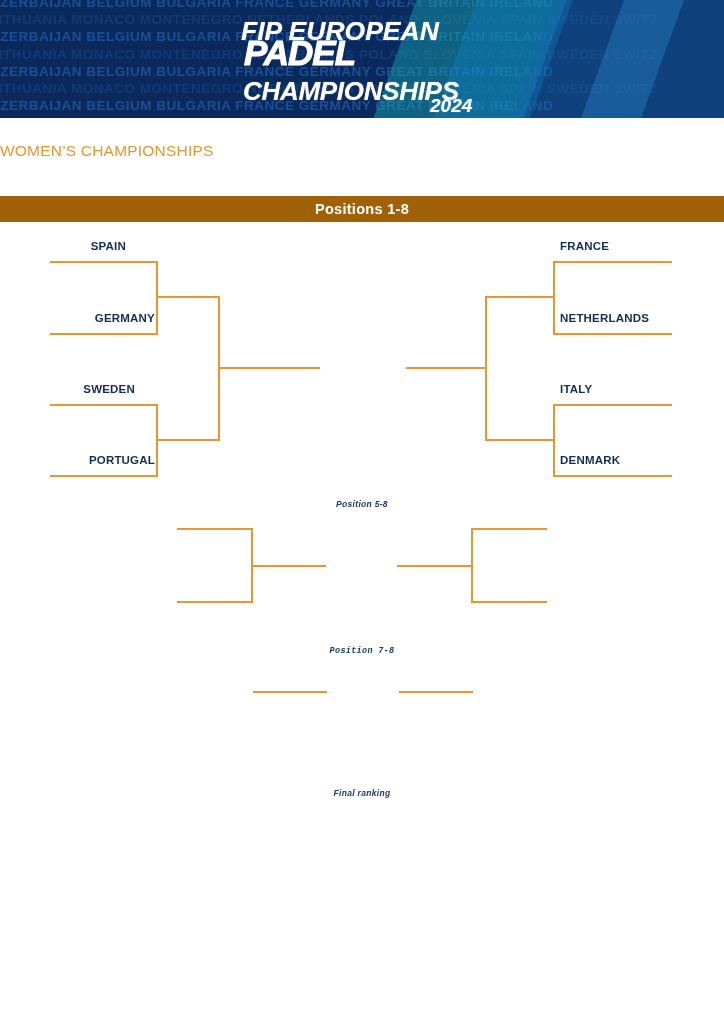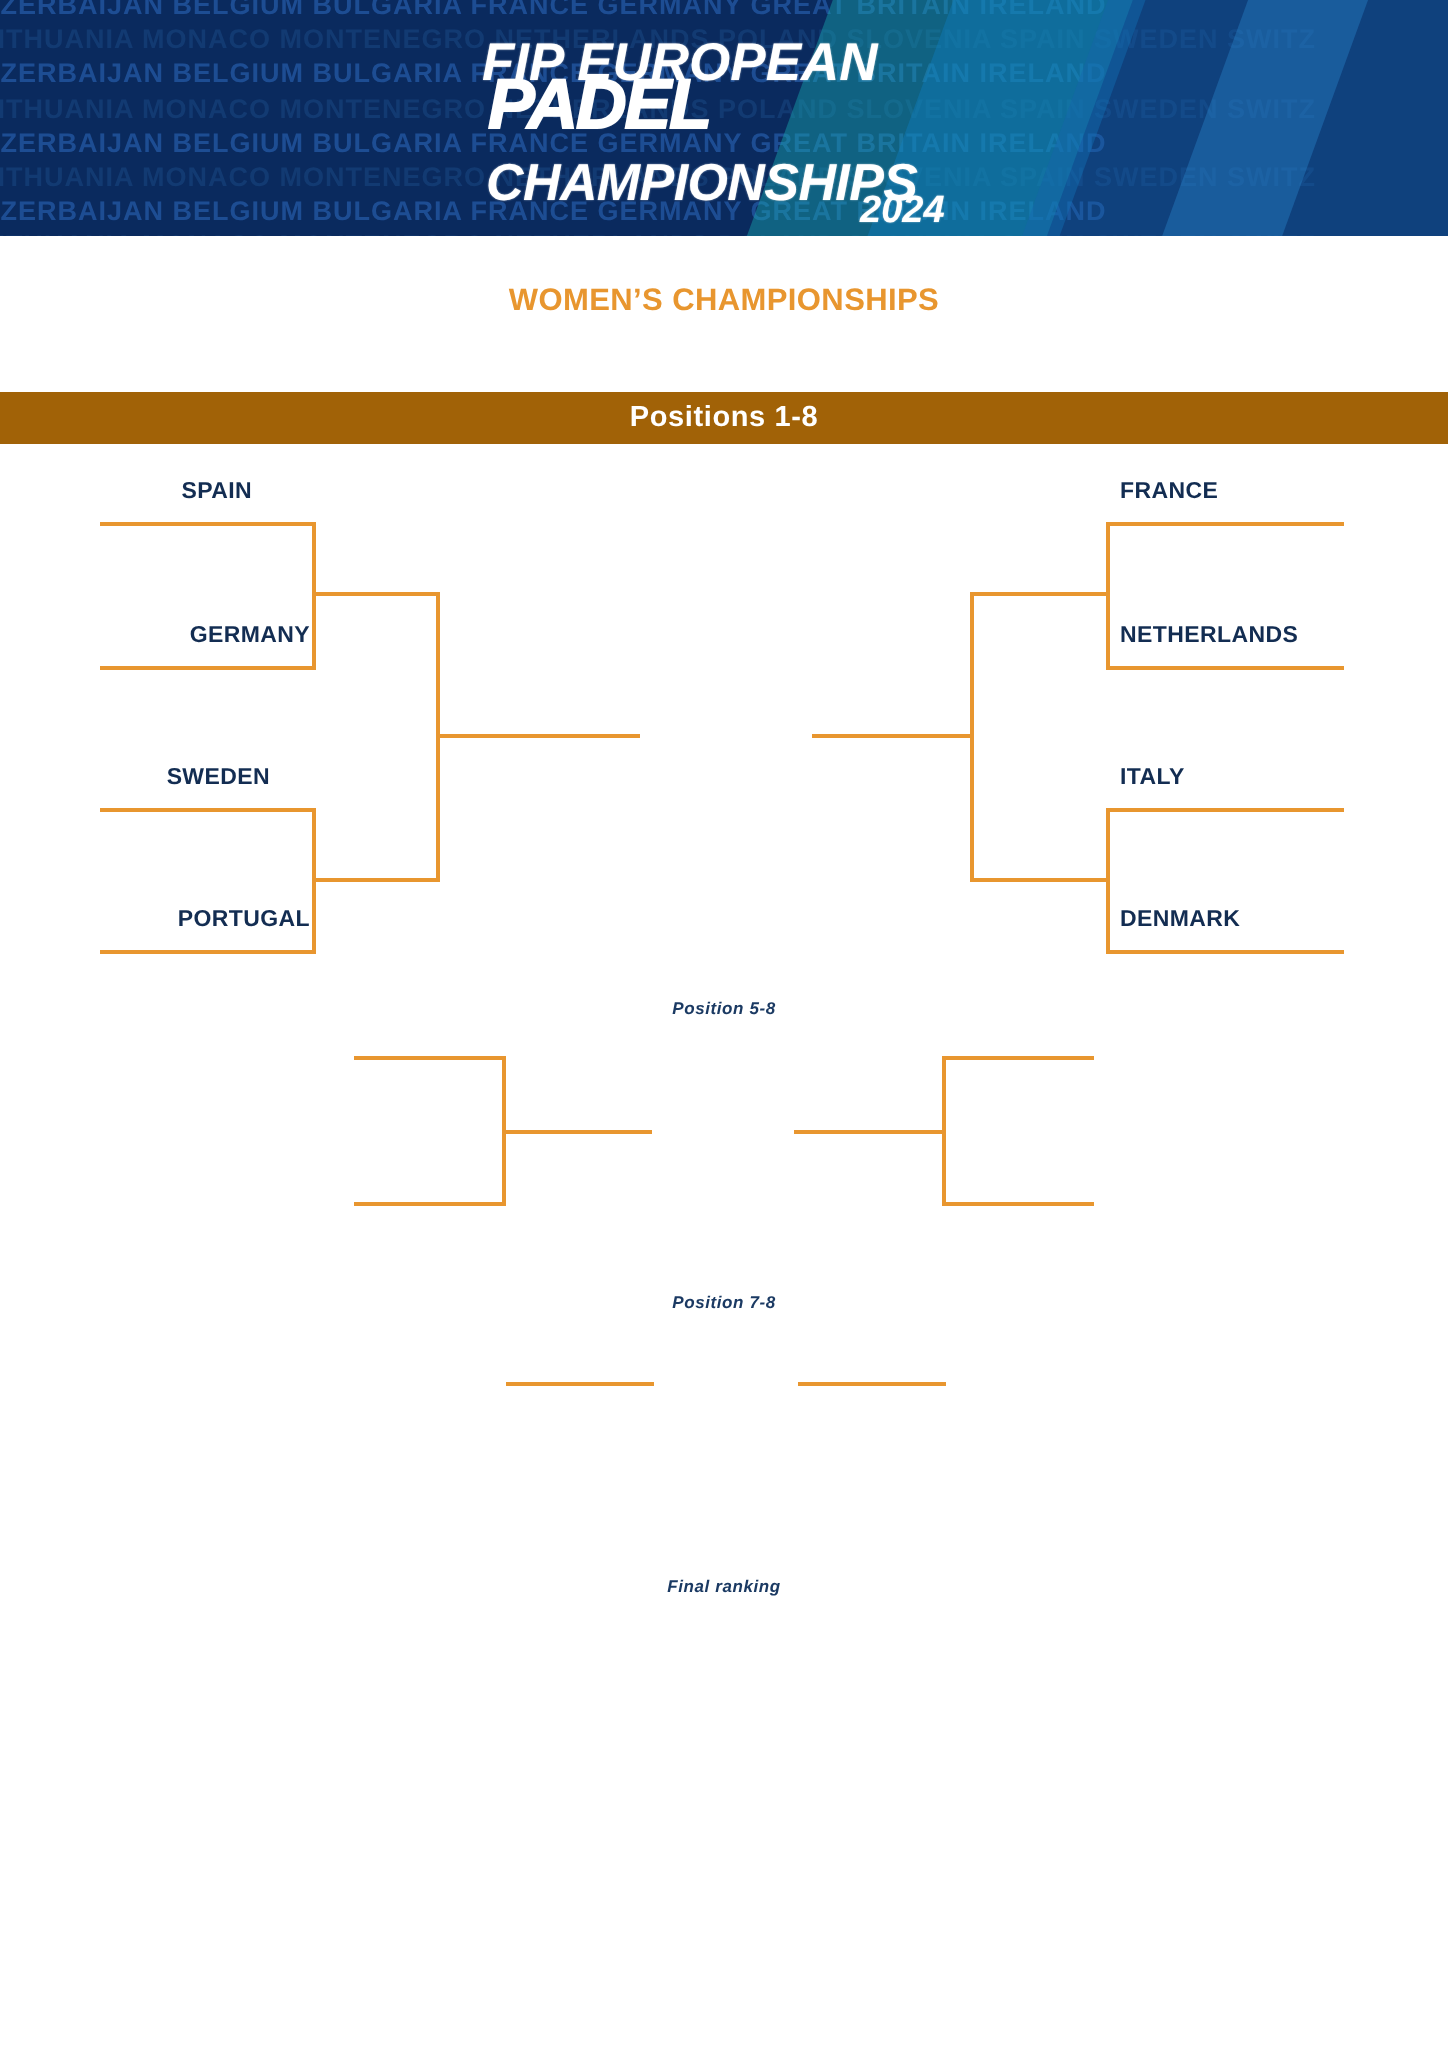--- a/index.html
+++ b/index.html
@@ -52,22 +52,22 @@
     text-shadow:0 0 1px rgba(255,255,255,.6);
   }
   .bt1{left:241px;top:18px;font-size:26.5px;letter-spacing:0px;}
   .bt2{left:244px;top:35px;font-size:35px;letter-spacing:-1px;
        -webkit-text-stroke:1px #ffffff;}
   .bt3{left:243px;top:78px;font-size:26px;letter-spacing:-0.3px;}
   .bt4{left:430px;top:96px;font-size:19px;letter-spacing:0px;}
 
   
   .title-main{
-    position:absolute;left:0;top:142px;width:724px;text-align:center;
-    color:#E8962F;font-size:15.5px;font-weight:bold;letter-spacing:.2px;
+    position:absolute;left:0;top:142px;width:724px;text-align:left;
+    color:#E8962F;font-size:15.5px;font-weight:normal;letter-spacing:.2px;
   }
   .title-sub{
     position:absolute;left:0;top:164px;width:724px;text-align:center;
     color:#E8962F;font-size:11.5px;font-weight:bold;
   }
   .band{
     position:absolute;left:0;top:196px;width:724px;height:26px;
     background:#a16207;
   }
   .band-label{
@@ -175,20 +175,20 @@
   <div class="hline" style="left:177px;top:528px;width:76px;"></div>
   <div class="hline" style="left:177px;top:601px;width:76px;"></div>
   <div class="vline" style="left:251px;top:528px;height:75px;"></div>
   <div class="hline" style="left:251px;top:565px;width:75px;"></div>
 
   <div class="hline" style="left:471px;top:528px;width:76px;"></div>
   <div class="hline" style="left:471px;top:601px;width:76px;"></div>
   <div class="vline" style="left:471px;top:528px;height:75px;"></div>
   <div class="hline" style="left:397px;top:565px;width:76px;"></div>
 
-  <div class="stage-label" style="top:646px;">Position 7-8</div>
+  <div class="stage-label" style="top:646px;font-family:Liberation Mono, monospace;">Position 7-8</div>
 
   <div class="hline" style="left:253px;top:691px;width:74px;"></div>
   <div class="hline" style="left:399px;top:691px;width:74px;"></div>
 
   <div class="stage-label" style="top:788px;">Final ranking</div>
 
 </div>
 
 </body></html>

